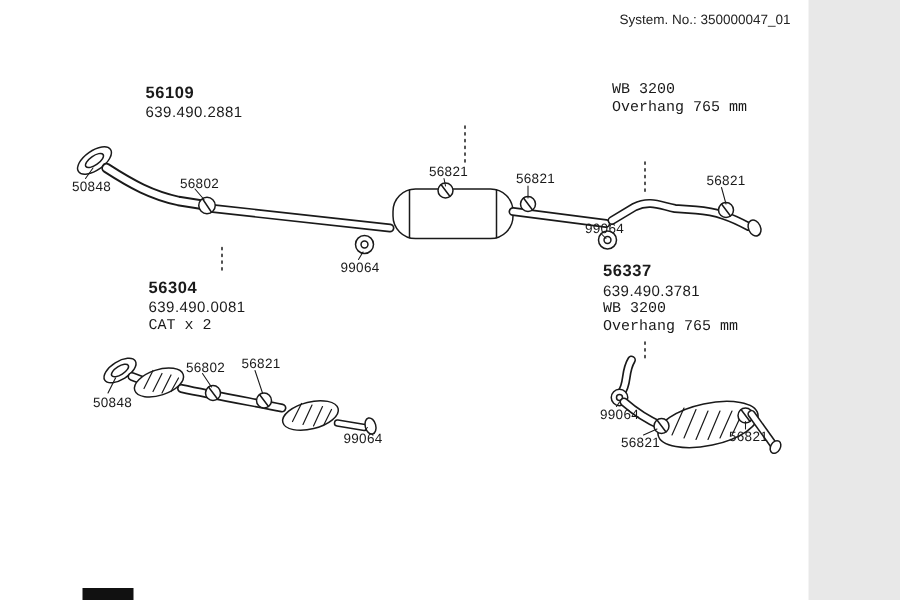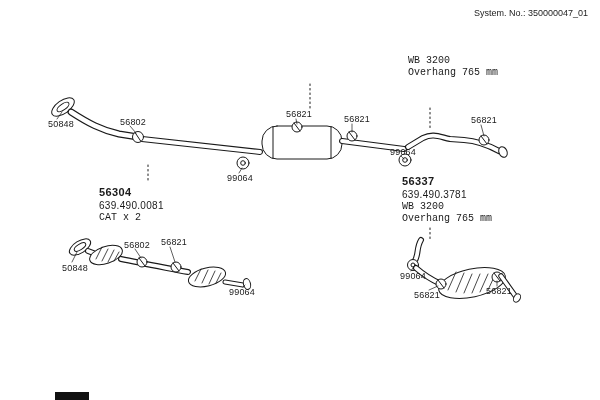--- a/index.html
+++ b/index.html
@@ -1,17 +1,17 @@
 <!DOCTYPE html>
 <html><head>
 <meta charset="utf-8">
 <style>
   html,body{margin:0;padding:0;background:#e8e8e8;}
   .page{
-    position:relative;width:600px;height:400px;background:#ffffff;
+    position:relative;width:539px;height:400px;background:#ffffff;
     font-family:"Liberation Sans", sans-serif;color:#1a1a1a;overflow:hidden;
   }
   .art{position:absolute;left:0;top:0;}
   .sysno{position:absolute;top:8px;right:12px;font-size:9px;color:#222;}
   .asm{position:absolute;line-height:13px;white-space:nowrap;}
   .asm-id{font-weight:bold;font-size:11px;letter-spacing:.4px;}
   .asm-part{font-size:10px;letter-spacing:.3px;}
   .asm-note{font-size:10px;line-height:12px;font-family:Liberation Mono, monospace;}
   .co{position:absolute;font-size:9px;white-space:nowrap;letter-spacing:.2px;}
 </style>
@@ -119,20 +119,24 @@
         <line x1="429" y1="290" x2="438" y2="286"></line>
         <line x1="497" y1="286" x2="497" y2="281"></line>
       </g>
 
       <rect x="55" y="392" width="34" height="8" fill="#111" stroke="none"></rect>
     </g>
   </svg>
 
   <div class="sysno">System. No.: 350000047_01</div>
 
+  <div class="asm" style="left:97px;top:56px">
+    <div class="asm-id">56109</div>
+    <div class="asm-part">639.490.2881</div>
+  </div>
 
 
   <div class="asm" style="left:408px;top:55px">
     <div class="asm-note">WB 3200</div>
     <div class="asm-note">Overhang 765 mm</div>
   </div>
 
   <div class="asm" style="left:99px;top:186px">
     <div class="asm-id">56304</div>
     <div class="asm-part">639.490.0081</div>

